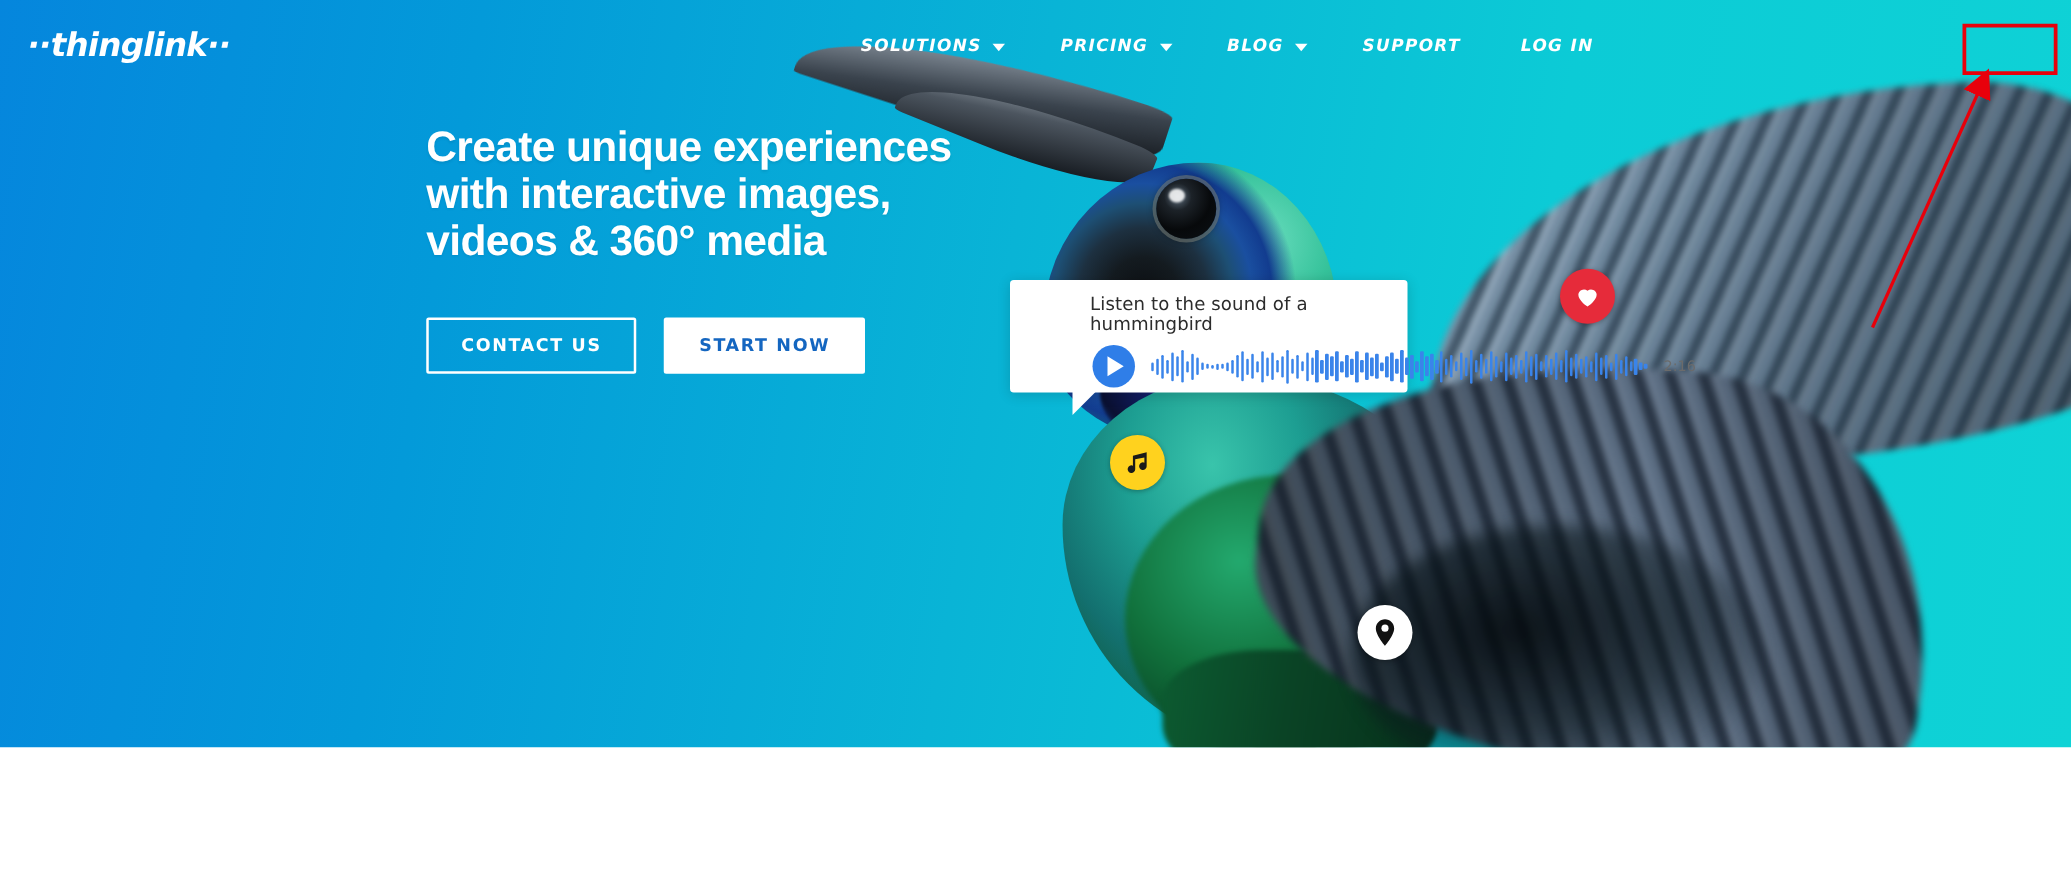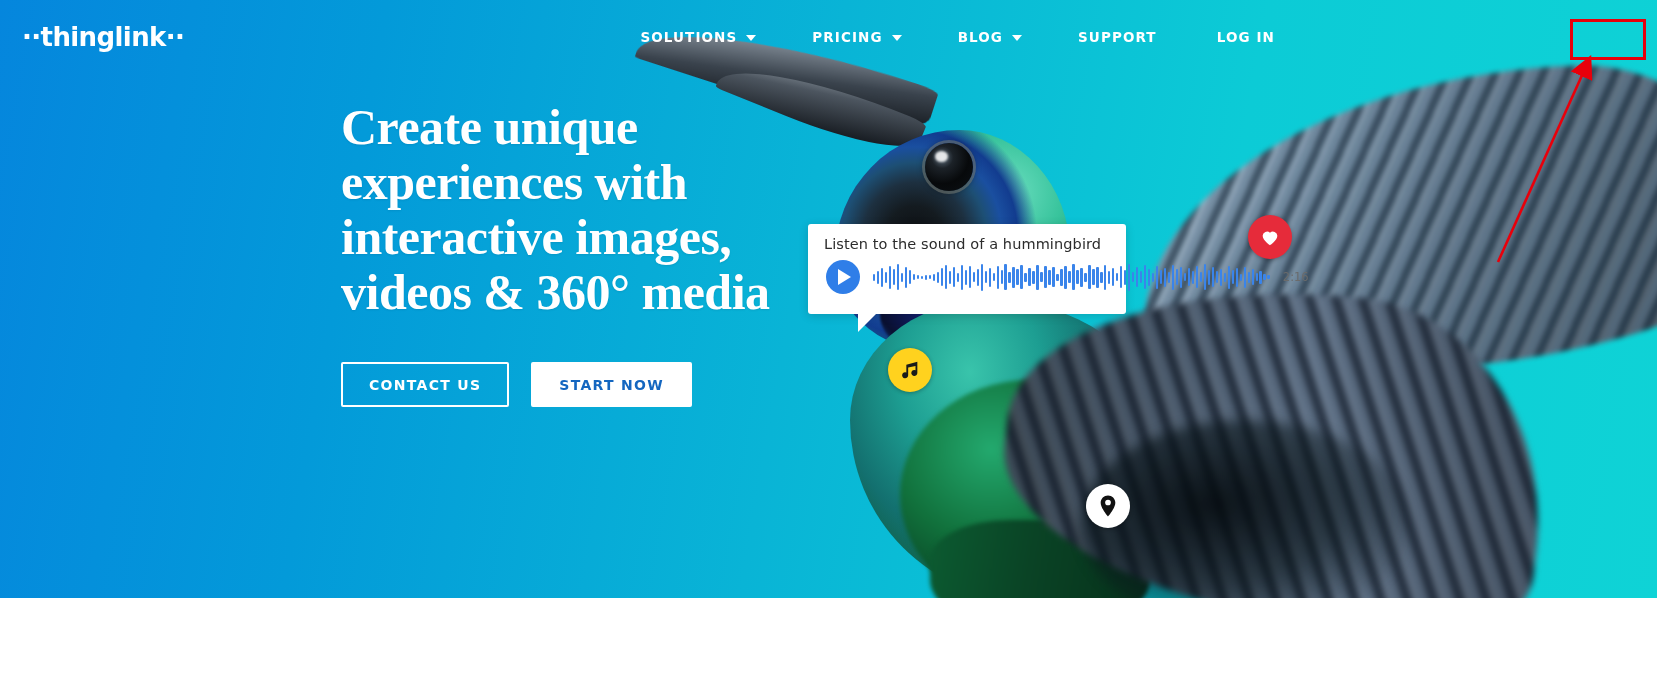--- a/index.html
+++ b/index.html
@@ -103,68 +103,69 @@
   }
   .tail{
     position:absolute; left:930px; top:520px; width:220px; height:110px;
     background: linear-gradient(100deg, #0c5b31 0%, #0a4325 45%, #06301a 100%);
     border-radius: 40% 60% 50% 50%; filter: blur(2px);
   }
 
   
   .topnav {
     position:absolute; left:0; top:0; width:1309px; height:72px; z-index:40;
-    display:flex; align-items:center;
+    display:flex; align-items:center;font-style:italic;
   }
   .logo {
     position:absolute; left:22px; top:22px;
     color:#fff; font-size:26px; font-weight:700; letter-spacing:-0.6px;
     font-family:"DejaVu Sans", sans-serif;
     white-space:nowrap;
   }
   .nav-items {
     position:absolute; right:8px; top:20px;
-    display:flex; align-items:flex-start; gap:12px;
+    display:flex; align-items:flex-start; gap:0px;
   }
   .nav-item {
     display:flex; align-items:center; gap:9px;
     color:#ffffff; font-size:13.5px; font-weight:700;
     letter-spacing:1.1px; text-transform:uppercase;
     padding:9px 22px; white-space:nowrap; cursor:pointer;
     font-family:"DejaVu Sans", sans-serif;
   }
   .nav-item.login { padding:9px 26px; }
   .caret {
     width:0;height:0;border-left:5px solid transparent;border-right:5px solid transparent;
     border-top:6px solid #fff; margin-top:2px;
   }
 
   
   .hero-copy { position:absolute; left:341px; top:100px; width:430px; z-index:30; }
   .headline {
-    color:#fff; font-size:50px; line-height:1.1; font-weight:700;
+    color:#fff; font-size:34px; line-height:1.1; font-weight:700;
     letter-spacing:-0.5px; text-shadow:0 1px 2px rgba(0,60,90,.12);
-    font-family:Liberation Serif, serif;
+    font-family:Liberation Sans, sans-serif;
   }
   .cta-row { display:flex; gap:22px; margin-top:42px; }
   .btn {
     display:flex; align-items:center; justify-content:center;
     height:45px; padding:0 26px; font-size:14px; font-weight:700;
     letter-spacing:1.3px; text-transform:uppercase; cursor:pointer;
     border-radius:2px; white-space:nowrap;
     font-family:"DejaVu Sans", sans-serif;
   }
   .btn-primary { background:#ffffff; color:#1466c0; border:2px solid #fff; }
   .btn-secondary { background:transparent; color:#ffffff; border:2px solid #fff; }
 
   
   .audio-card {
     position:absolute; left:808px; top:224px; width:318px; height:90px;
     background:#ffffff; border-radius:3px; z-index:35;
     box-shadow:0 2px 10px rgba(0,0,0,.16);
+    padding-left:48px;
   }
   .audio-card::after{
     content:""; position:absolute; left:50px; top:88px;
     width:0;height:0;border-left:0 solid transparent;
     border-right:20px solid transparent; border-top:20px solid #ffffff;
   }
   .audio-title {
     padding:12px 16px 0 16px; font-size:14.5px; color:#2c2c2c;
     font-family:"DejaVu Sans", sans-serif; letter-spacing:.1px;
   }

